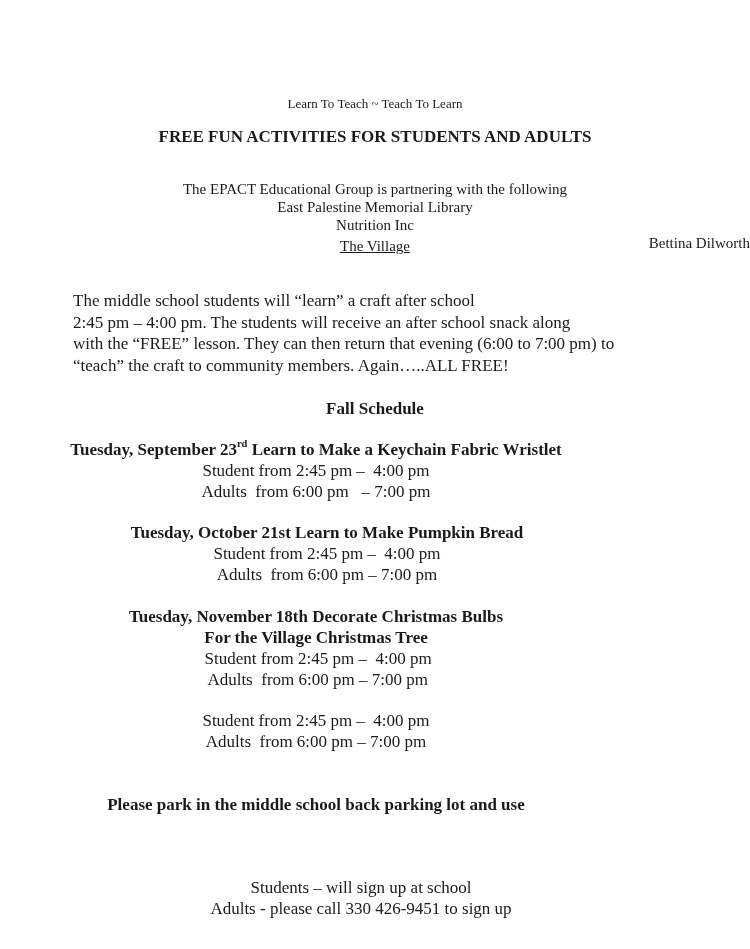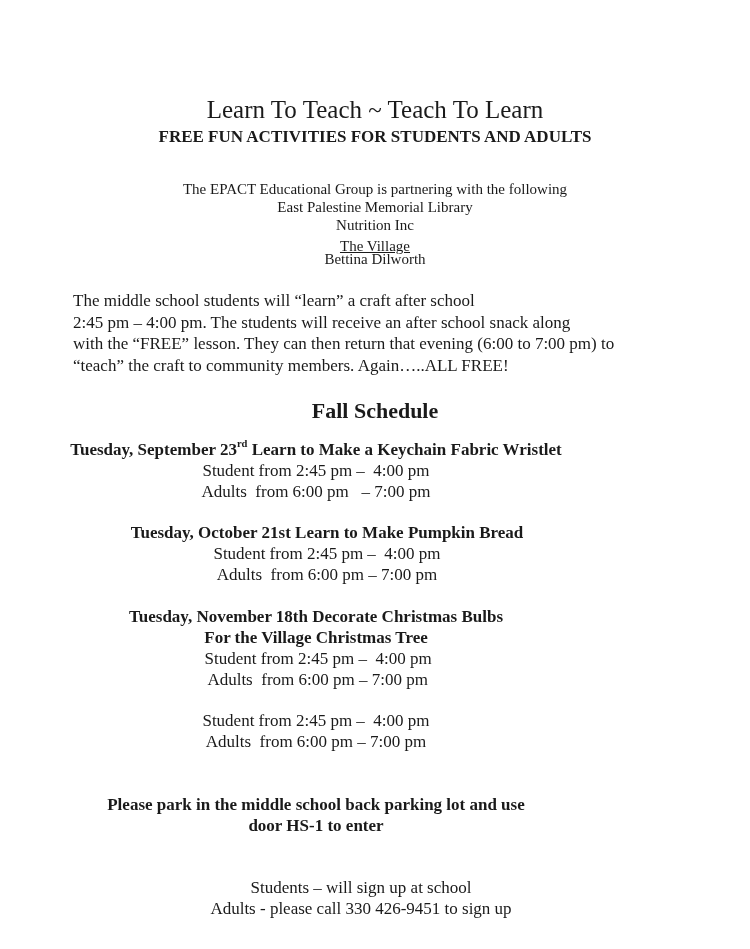--- a/index.html
+++ b/index.html
@@ -1,39 +1,39 @@
 <!DOCTYPE html>
 <html><head>
 <meta charset="utf-8">
 <style>
   html, body { margin: 0; padding: 0; background: #ffffff; }
   body { width: 750px; height: 949px; position: relative; overflow: hidden; color: #1a1a1a;
          font-family: "Liberation Serif", "DejaVu Serif", serif; }
   .line { position: absolute; left: 0; width: 750px; text-align: center; white-space: pre; line-height: 1; }
-  .title { font-size: 25px; }
+  .title { font-size: 13px; }
   .bold { font-weight: bold; }
   .h2 { font-size: 17px; }
   .small { font-size: 15px; }
-  .med { font-size: 22px; font-family: Liberation Serif, serif; }
+  .med { font-size: 17px; font-family: Liberation Serif, serif; }
   .para { position: absolute; left: 73px; width: 640px; font-size: 17px; line-height: 21.7px; white-space: pre; }
   sup { font-size: 0.62em; line-height: 0; position: relative; top: -0.1em; vertical-align: super; }
   .event { position: absolute; left: 0; width: 632px; text-align: center; }
   .event .ln { display: block; white-space: pre; font-size: 17px; line-height: 21px; }
   .event .hd { font-weight: bold; }
 </style>
 </head>
 <body>
 
 <div class="line title" style="top:97px;">Learn To Teach ~ Teach To Learn</div>
 <div class="line bold h2" style="top:128px;">FREE FUN ACTIVITIES FOR STUDENTS AND ADULTS</div>
 
 <div class="line small" style="top:182px;">The EPACT Educational Group is partnering with the following</div>
 <div class="line small" style="top:200px;">East Palestine Memorial Library</div>
 <div class="line small" style="top:218px;">Nutrition Inc</div>
-<div class="line small" style="top:252px;">Bettina Dilworth</div>
+<div class="line small" style="top:236px;text-align:right;">Bettina Dilworth</div>
 <div class="line small" style="top:239px;text-decoration:underline;">The Village</div>
 
 <div class="para" style="top:290px;"><span>The middle school students will “learn” a craft after school</span>
 <span>2:45 pm – 4:00 pm. The students will receive an after school snack along</span>
 <span>with the “FREE” lesson. They can then return that evening (6:00 to 7:00 pm) to</span>
 <span>“teach” the craft to community members. Again…..ALL FREE!</span>
 </div>
 
 <div class="line bold med" style="top:400px;">Fall Schedule</div>
 
@@ -56,19 +56,18 @@
   <span class="ln"> Adults  from 6:00 pm – 7:00 pm</span>
 </div>
 
 <div class="event" style="top:710px;">
   <span class="ln">Student from 2:45 pm –  4:00 pm</span>
   <span class="ln">Adults  from 6:00 pm – 7:00 pm</span>
 </div>
 
 <div class="event" style="top:794px;">
   <span class="ln hd">Please park in the middle school back parking lot and use</span>
-  <span class="ln hd">door HS-1 to enter</span>
 </div>
 
 <div class="event" style="top:877px; left:45px;">
   <span class="ln">Students – will sign up at school</span>
   <span class="ln">Adults - please call 330 426-9451 to sign up</span>
 </div>
 
 </body></html>

